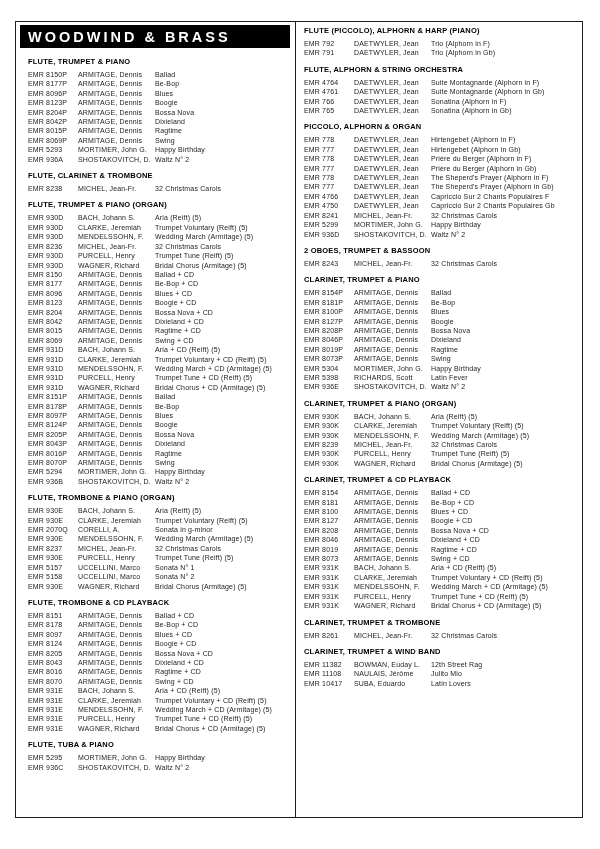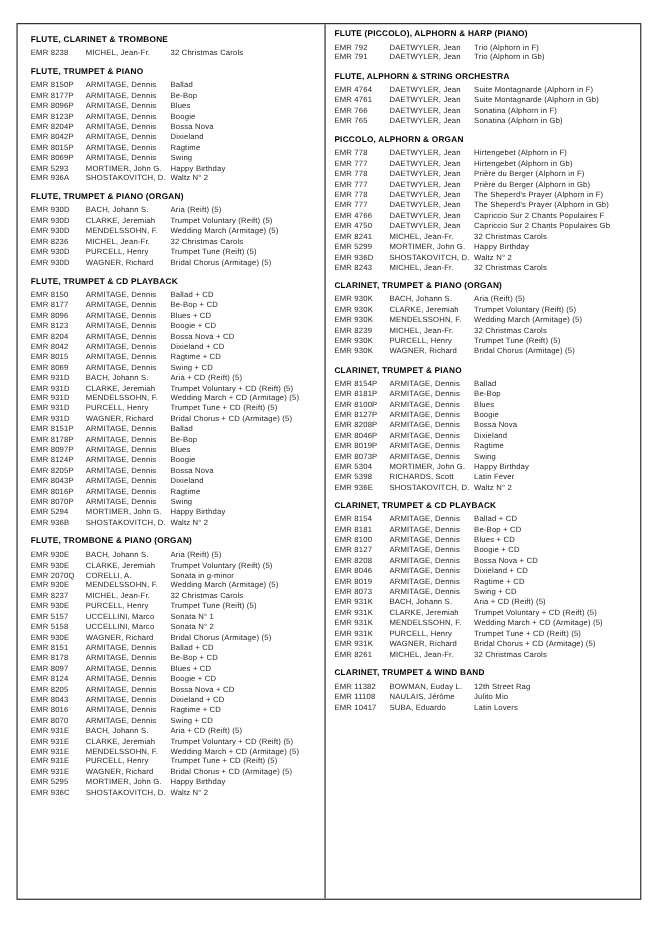--- a/index.html
+++ b/index.html
@@ -57,98 +57,101 @@
     letter-spacing: 0.15px;
     white-space: nowrap;
   }
   .row span { overflow: hidden; }
 </style>
 </head>
 <body>
 
 <div class="sheet">
   <div class="col col-left">
+    <div class="title-bar">
+      <span>WOODWIND &amp; BRASS</span>
+    </div>
     <div class="sections" id="left-sections">
+  <div class="section">
+    <div class="section-title">FLUTE, TRUMPET &amp; PIANO</div>
+    <div class="rows">
+  <div class="row">
+    <span class="code">EMR 8150P</span>
+    <span class="composer">ARMITAGE, Dennis</span>
+    <span class="piece">Ballad</span>
+  </div>
+
+  <div class="row">
+    <span class="code">EMR 8177P</span>
+    <span class="composer">ARMITAGE, Dennis</span>
+    <span class="piece">Be-Bop</span>
+  </div>
+
+  <div class="row">
+    <span class="code">EMR 8096P</span>
+    <span class="composer">ARMITAGE, Dennis</span>
+    <span class="piece">Blues</span>
+  </div>
+
+  <div class="row">
+    <span class="code">EMR 8123P</span>
+    <span class="composer">ARMITAGE, Dennis</span>
+    <span class="piece">Boogie</span>
+  </div>
+
+  <div class="row">
+    <span class="code">EMR 8204P</span>
+    <span class="composer">ARMITAGE, Dennis</span>
+    <span class="piece">Bossa Nova</span>
+  </div>
+
+  <div class="row">
+    <span class="code">EMR 8042P</span>
+    <span class="composer">ARMITAGE, Dennis</span>
+    <span class="piece">Dixieland</span>
+  </div>
+
+  <div class="row">
+    <span class="code">EMR 8015P</span>
+    <span class="composer">ARMITAGE, Dennis</span>
+    <span class="piece">Ragtime</span>
+  </div>
+
+  <div class="row">
+    <span class="code">EMR 8069P</span>
+    <span class="composer">ARMITAGE, Dennis</span>
+    <span class="piece">Swing</span>
+  </div>
+
+  <div class="row">
+    <span class="code">EMR 5293</span>
+    <span class="composer">MORTIMER, John G.</span>
+    <span class="piece">Happy Birthday</span>
+  </div>
+
+  <div class="row">
+    <span class="code">EMR 936A</span>
+    <span class="composer">SHOSTAKOVITCH, D.</span>
+    <span class="piece">Waltz N° 2</span>
+  </div>
+</div>
+  </div>
+
   <div class="section">
     <div class="section-title">FLUTE, CLARINET &amp; TROMBONE</div>
     <div class="rows">
   <div class="row">
     <span class="code">EMR 8238</span>
     <span class="composer">MICHEL, Jean-Fr.</span>
     <span class="piece">32 Christmas Carols</span>
   </div>
 </div>
   </div>
 
   <div class="section">
-    <div class="section-title">FLUTE, TRUMPET &amp; PIANO</div>
-    <div class="rows">
-  <div class="row">
-    <span class="code">EMR 8150P</span>
-    <span class="composer">ARMITAGE, Dennis</span>
-    <span class="piece">Ballad</span>
-  </div>
-
-  <div class="row">
-    <span class="code">EMR 8177P</span>
-    <span class="composer">ARMITAGE, Dennis</span>
-    <span class="piece">Be-Bop</span>
-  </div>
-
-  <div class="row">
-    <span class="code">EMR 8096P</span>
-    <span class="composer">ARMITAGE, Dennis</span>
-    <span class="piece">Blues</span>
-  </div>
-
-  <div class="row">
-    <span class="code">EMR 8123P</span>
-    <span class="composer">ARMITAGE, Dennis</span>
-    <span class="piece">Boogie</span>
-  </div>
-
-  <div class="row">
-    <span class="code">EMR 8204P</span>
-    <span class="composer">ARMITAGE, Dennis</span>
-    <span class="piece">Bossa Nova</span>
-  </div>
-
-  <div class="row">
-    <span class="code">EMR 8042P</span>
-    <span class="composer">ARMITAGE, Dennis</span>
-    <span class="piece">Dixieland</span>
-  </div>
-
-  <div class="row">
-    <span class="code">EMR 8015P</span>
-    <span class="composer">ARMITAGE, Dennis</span>
-    <span class="piece">Ragtime</span>
-  </div>
-
-  <div class="row">
-    <span class="code">EMR 8069P</span>
-    <span class="composer">ARMITAGE, Dennis</span>
-    <span class="piece">Swing</span>
-  </div>
-
-  <div class="row">
-    <span class="code">EMR 5293</span>
-    <span class="composer">MORTIMER, John G.</span>
-    <span class="piece">Happy Birthday</span>
-  </div>
-
-  <div class="row">
-    <span class="code">EMR 936A</span>
-    <span class="composer">SHOSTAKOVITCH, D.</span>
-    <span class="piece">Waltz N° 2</span>
-  </div>
-</div>
-  </div>
-
-  <div class="section">
     <div class="section-title">FLUTE, TRUMPET &amp; PIANO (ORGAN)</div>
     <div class="rows">
   <div class="row">
     <span class="code">EMR 930D</span>
     <span class="composer">BACH, Johann S.</span>
     <span class="piece">Aria (Reift) (5)</span>
   </div>
 
   <div class="row">
     <span class="code">EMR 930D</span>
@@ -176,21 +179,20 @@
 
   <div class="row">
     <span class="code">EMR 930D</span>
     <span class="composer">WAGNER, Richard</span>
     <span class="piece">Bridal Chorus (Armitage) (5)</span>
   </div>
 </div>
   </div>
 
   <div class="section">
-    <div class="section-title">FLUTE, TRUMPET &amp; CD PLAYBACK</div>
     <div class="rows">
   <div class="row">
     <span class="code">EMR 8150</span>
     <span class="composer">ARMITAGE, Dennis</span>
     <span class="piece">Ballad + CD</span>
   </div>
 
   <div class="row">
     <span class="code">EMR 8177</span>
     <span class="composer">ARMITAGE, Dennis</span>
@@ -382,20 +384,21 @@
 
   <div class="row">
     <span class="code">EMR 930E</span>
     <span class="composer">WAGNER, Richard</span>
     <span class="piece">Bridal Chorus (Armitage) (5)</span>
   </div>
 </div>
   </div>
 
   <div class="section">
+    <div class="section-title">FLUTE, TROMBONE &amp; CD PLAYBACK</div>
     <div class="rows">
   <div class="row">
     <span class="code">EMR 8151</span>
     <span class="composer">ARMITAGE, Dennis</span>
     <span class="piece">Ballad + CD</span>
   </div>
 
   <div class="row">
     <span class="code">EMR 8178</span>
     <span class="composer">ARMITAGE, Dennis</span>
@@ -464,20 +467,21 @@
 
   <div class="row">
     <span class="code">EMR 931E</span>
     <span class="composer">WAGNER, Richard</span>
     <span class="piece">Bridal Chorus + CD (Armitage) (5)</span>
   </div>
 </div>
   </div>
 
   <div class="section">
+    <div class="section-title">FLUTE, TUBA &amp; PIANO</div>
     <div class="rows">
   <div class="row">
     <span class="code">EMR 5295</span>
     <span class="composer">MORTIMER, John G.</span>
     <span class="piece">Happy Birthday</span>
   </div>
 
   <div class="row">
     <span class="code">EMR 936C</span>
     <span class="composer">SHOSTAKOVITCH, D.</span>
@@ -614,30 +618,102 @@
   <div class="row">
     <span class="code">EMR 936D</span>
     <span class="composer">SHOSTAKOVITCH, D.</span>
     <span class="piece">Waltz N° 2</span>
   </div>
 </div>
   </div>
 
 
   <div class="section">
+    <div class="section-title">2 OBOES, TRUMPET &amp; BASSOON</div>
     <div class="rows">
   <div class="row">
     <span class="code">EMR 8243</span>
     <span class="composer">MICHEL, Jean-Fr.</span>
     <span class="piece">32 Christmas Carols</span>
   </div>
 </div>
   </div>
 
   <div class="section">
+    <div class="section-title">CLARINET, TRUMPET &amp; PIANO</div>
+    <div class="rows">
+  <div class="row">
+    <span class="code">EMR 8154P</span>
+    <span class="composer">ARMITAGE, Dennis</span>
+    <span class="piece">Ballad</span>
+  </div>
+
+  <div class="row">
+    <span class="code">EMR 8181P</span>
+    <span class="composer">ARMITAGE, Dennis</span>
+    <span class="piece">Be-Bop</span>
+  </div>
+
+  <div class="row">
+    <span class="code">EMR 8100P</span>
+    <span class="composer">ARMITAGE, Dennis</span>
+    <span class="piece">Blues</span>
+  </div>
+
+  <div class="row">
+    <span class="code">EMR 8127P</span>
+    <span class="composer">ARMITAGE, Dennis</span>
+    <span class="piece">Boogie</span>
+  </div>
+
+  <div class="row">
+    <span class="code">EMR 8208P</span>
+    <span class="composer">ARMITAGE, Dennis</span>
+    <span class="piece">Bossa Nova</span>
+  </div>
+
+  <div class="row">
+    <span class="code">EMR 8046P</span>
+    <span class="composer">ARMITAGE, Dennis</span>
+    <span class="piece">Dixieland</span>
+  </div>
+
+  <div class="row">
+    <span class="code">EMR 8019P</span>
+    <span class="composer">ARMITAGE, Dennis</span>
+    <span class="piece">Ragtime</span>
+  </div>
+
+  <div class="row">
+    <span class="code">EMR 8073P</span>
+    <span class="composer">ARMITAGE, Dennis</span>
+    <span class="piece">Swing</span>
+  </div>
+
+  <div class="row">
+    <span class="code">EMR 5304</span>
+    <span class="composer">MORTIMER, John G.</span>
+    <span class="piece">Happy Birthday</span>
+  </div>
+
+  <div class="row">
+    <span class="code">EMR 5398</span>
+    <span class="composer">RICHARDS, Scott</span>
+    <span class="piece">Latin Fever</span>
+  </div>
+
+  <div class="row">
+    <span class="code">EMR 936E</span>
+    <span class="composer">SHOSTAKOVITCH, D.</span>
+    <span class="piece">Waltz N° 2</span>
+  </div>
+</div>
+  </div>
+
+  <div class="section">
     <div class="section-title">CLARINET, TRUMPET &amp; PIANO (ORGAN)</div>
     <div class="rows">
   <div class="row">
     <span class="code">EMR 930K</span>
     <span class="composer">BACH, Johann S.</span>
     <span class="piece">Aria (Reift) (5)</span>
   </div>
 
   <div class="row">
     <span class="code">EMR 930K</span>
@@ -665,91 +741,20 @@
 
   <div class="row">
     <span class="code">EMR 930K</span>
     <span class="composer">WAGNER, Richard</span>
     <span class="piece">Bridal Chorus (Armitage) (5)</span>
   </div>
 </div>
   </div>
 
   <div class="section">
-    <div class="section-title">CLARINET, TRUMPET &amp; PIANO</div>
-    <div class="rows">
-  <div class="row">
-    <span class="code">EMR 8154P</span>
-    <span class="composer">ARMITAGE, Dennis</span>
-    <span class="piece">Ballad</span>
-  </div>
-
-  <div class="row">
-    <span class="code">EMR 8181P</span>
-    <span class="composer">ARMITAGE, Dennis</span>
-    <span class="piece">Be-Bop</span>
-  </div>
-
-  <div class="row">
-    <span class="code">EMR 8100P</span>
-    <span class="composer">ARMITAGE, Dennis</span>
-    <span class="piece">Blues</span>
-  </div>
-
-  <div class="row">
-    <span class="code">EMR 8127P</span>
-    <span class="composer">ARMITAGE, Dennis</span>
-    <span class="piece">Boogie</span>
-  </div>
-
-  <div class="row">
-    <span class="code">EMR 8208P</span>
-    <span class="composer">ARMITAGE, Dennis</span>
-    <span class="piece">Bossa Nova</span>
-  </div>
-
-  <div class="row">
-    <span class="code">EMR 8046P</span>
-    <span class="composer">ARMITAGE, Dennis</span>
-    <span class="piece">Dixieland</span>
-  </div>
-
-  <div class="row">
-    <span class="code">EMR 8019P</span>
-    <span class="composer">ARMITAGE, Dennis</span>
-    <span class="piece">Ragtime</span>
-  </div>
-
-  <div class="row">
-    <span class="code">EMR 8073P</span>
-    <span class="composer">ARMITAGE, Dennis</span>
-    <span class="piece">Swing</span>
-  </div>
-
-  <div class="row">
-    <span class="code">EMR 5304</span>
-    <span class="composer">MORTIMER, John G.</span>
-    <span class="piece">Happy Birthday</span>
-  </div>
-
-  <div class="row">
-    <span class="code">EMR 5398</span>
-    <span class="composer">RICHARDS, Scott</span>
-    <span class="piece">Latin Fever</span>
-  </div>
-
-  <div class="row">
-    <span class="code">EMR 936E</span>
-    <span class="composer">SHOSTAKOVITCH, D.</span>
-    <span class="piece">Waltz N° 2</span>
-  </div>
-</div>
-  </div>
-
-  <div class="section">
     <div class="section-title">CLARINET, TRUMPET &amp; CD PLAYBACK</div>
     <div class="rows">
   <div class="row">
     <span class="code">EMR 8154</span>
     <span class="composer">ARMITAGE, Dennis</span>
     <span class="piece">Ballad + CD</span>
   </div>
 
   <div class="row">
     <span class="code">EMR 8181</span>
@@ -819,20 +824,21 @@
 
   <div class="row">
     <span class="code">EMR 931K</span>
     <span class="composer">WAGNER, Richard</span>
     <span class="piece">Bridal Chorus + CD (Armitage) (5)</span>
   </div>
 </div>
   </div>
 
   <div class="section">
+    <div class="section-title">CLARINET, TRUMPET &amp; TROMBONE</div>
     <div class="rows">
   <div class="row">
     <span class="code">EMR 8261</span>
     <span class="composer">MICHEL, Jean-Fr.</span>
     <span class="piece">32 Christmas Carols</span>
   </div>
 </div>
   </div>
 
   <div class="section">

